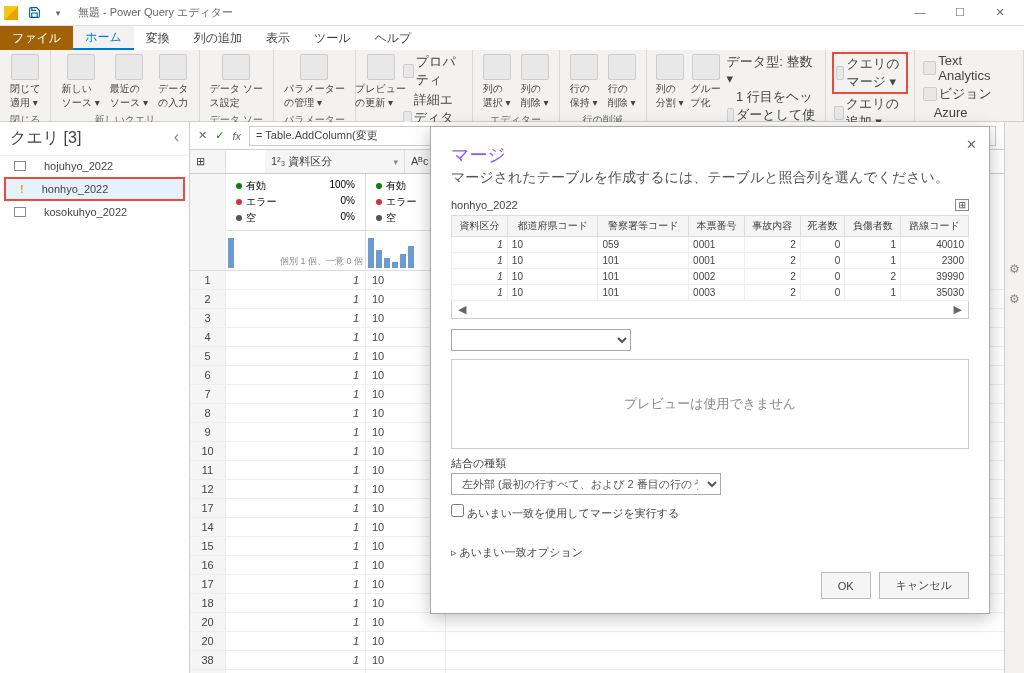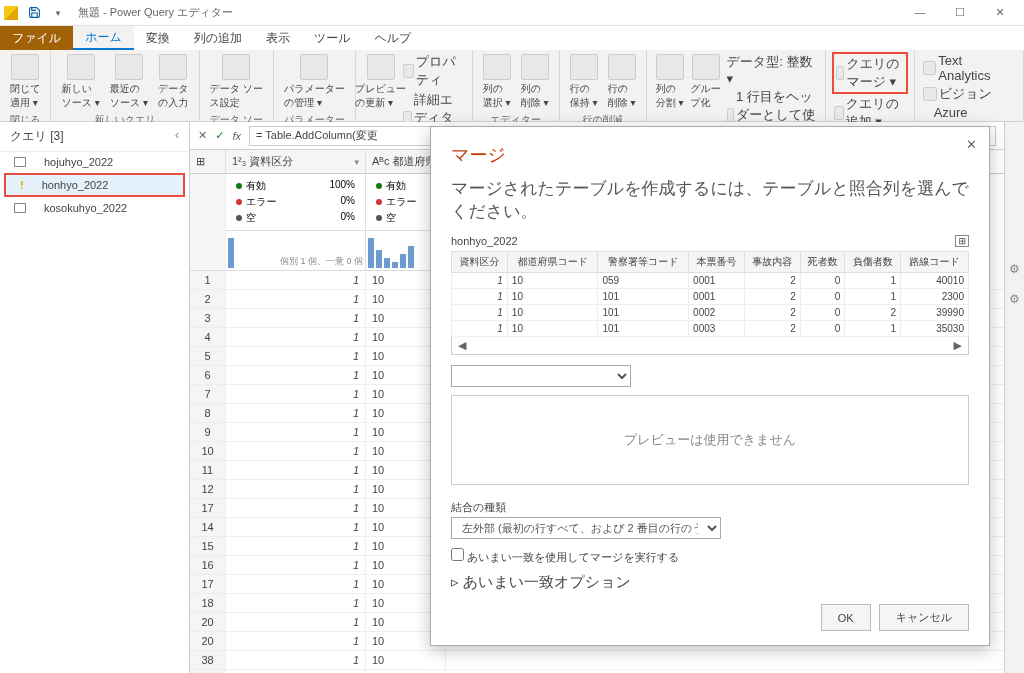--- a/index.html
+++ b/index.html
@@ -28,21 +28,21 @@
 .rbtn { display: flex; flex-direction: column; align-items: center; justify-content: flex-start; padding: 2px 4px; font-size: 10px; color: #444; gap: 2px; cursor: default; min-width: 34px; }
 .rbtn .ricon { width: 28px; height: 26px; background: #e8e8e8; border: 1px solid #ccc; border-radius: 2px; }
 .rbtn.small { flex-direction: row; font-size: 13px; min-width: auto; padding: 1px 2px; }
 .rbtn.small .ricon { width: 14px; height: 14px; }
 .rcol { display: flex; flex-direction: column; gap: 0px; justify-content: flex-start; }
 .redbox { border: 2px solid #e74c3c; padding: 1px; }
 
 
 .main { display: flex; height: calc(100% - 122px); }
 .queries { width: 190px; background: #fff; border-right: 1px solid #d0d0d0; }
-.queries-head { padding: 6px 10px; font-size: 12px; color: #444; display: flex; justify-content: space-between; border-bottom: 1px solid #eee; }
+.queries-head { padding: 6px 10px; font-size: 16px; color: #444; display: flex; justify-content: space-between; border-bottom: 1px solid #eee; }
 .qitem { padding: 4px 14px; font-size: 11px; color: #444; display: flex; align-items: center; gap: 18px; }
 .qitem .qicon { width: 12px; height: 10px; border: 1px solid #888; background: #fff; display: inline-block; }
 .qitem.selected { background: #e5f1fb; }
 .qitem.redbox { border: 2px solid #e74c3c; margin: 1px 4px; }
 
 
 .content { flex: 1; background: #fff; display: flex; flex-direction: column; position: relative; }
 .fx { height: 28px; border-bottom: 1px solid #d0d0d0; display: flex; align-items: center; padding: 0 8px; gap: 8px; }
 .fx span { font-size: 11px; color: #666; }
 .fx input { flex: 1; border: 1px solid #ccc; padding: 3px 6px; font-size: 11px; color: #444; }
@@ -56,34 +56,34 @@
 .dot { width: 6px; height: 6px; border-radius: 50%; display: inline-block; margin-right: 4px; }
 .dot.g { background: #107c10; } .dot.r { background: #d13438; } .dot.k { background: #555; }
 .chartcell { height: 40px; border-bottom: 1px solid #ddd; border-right: 1px solid #ddd; display: flex; align-items: flex-end; gap: 2px; padding: 2px; }
 .chartcell .bar { width: 6px; background: #6b9bd1; }
 .datarow { display: flex; border-bottom: 1px solid #eee; }
 .datarow .dcell { border-right: 1px solid #eee; padding: 3px 6px; font-size: 11px; color: #444; }
 .rownum { width: 36px; text-align: center; background: #f5f5f5; color: #666; }
 
 
 .dialog { position: absolute; left: 430px; top: 126px; width: 560px; background: #fff; border: 1px solid #aaa; box-shadow: 0 4px 16px rgba(0,0,0,0.25); padding: 16px 20px 14px; z-index: 10; }
-.dialog h2 { font-size: 18px; font-weight: 400; color: #c2410c; }
+.dialog h2 { font-size: 18px; font-weight: 400; color: #8b5cf6; }
 .dialog .close { position: absolute; right: 12px; top: 10px; color: #666; cursor: default; font-size: 13px; }
-.dialog p { font-size: 17px; color: #555; margin: 10px 0 12px; }
+.dialog p { font-size: 14px; color: #555; margin: 2px 0 12px; }
 .dialog .srcname { font-size: 11px; color: #444; margin-bottom: 4px; display: flex; justify-content: space-between; }
 .dlgtable { border: 1px solid #ccc; font-size: 10px; width: 100%; border-collapse: collapse; }
 .dlgtable th { background: #f5f5f5; border: 1px solid #ddd; padding: 3px 4px; font-weight: 400; color: #444; }
 .dlgtable td { border: 1px solid #eee; padding: 2px 4px; text-align: right; color: #444; }
 .dlgtable td.l { text-align: left; }
 .dialog select { border: 1px solid #aaa; padding: 3px 6px; font-size: 11px; color: #555; background: #fff; margin: 10px 0 8px; }
-.previewbox { border: 1px solid #ccc; height: 90px; display: flex; align-items: center; justify-content: center; color: #888; font-size: 13px; margin-bottom: 12px; }
+.previewbox { border: 1px solid #ccc; height: 90px; display: flex; align-items: center; justify-content: center; color: #888; font-size: 13px; margin-bottom: 4px; }
 .dialog label { font-size: 11px; color: #444; }
 .dialog .buttons { display: flex; justify-content: flex-end; gap: 8px; margin-top: 12px; }
 .dialog button { border: 1px solid #bbb; background: #f5f5f5; padding: 5px 16px; font-size: 11px; color: #444; }
-.expander { font-size: 15px; color: #444; margin-top: 8px; }
+.expander { font-size: 11px; color: #444; margin-top: 24px; }
 .hscroll { display: flex; justify-content: space-between; padding: 2px 6px; border: 1px solid #ccc; border-top: none; font-size: 11px; color: #666; }
 
 
 .settings { width: 20px; background: #f3f2f1; border-left: 1px solid #d0d0d0; display: flex; flex-direction: column; align-items: center; padding-top: 140px; gap: 16px; color: #888; font-size: 12px; }
 </style>
 </head>
 <body>
 
 <div class="titlebar">
   <span class="logo"></span>
@@ -312,21 +312,21 @@
     <div class="fx">
       <span>✕</span>
       <span style="color:#107c10;">✓</span>
       <span><i>fx</i></span>
       <input type="text" value="= Table.AddColumn(変更" style="">
     </div>
 
     <div class="grid">
       <div class="colhead">
         <div class="hcell rownum">⊞</div>
-        <div class="hcell" style="width:140px;">
+        <div class="hcell" style="width:140px;margin-left:39px;">
             <span>1²₃ <span>資料区分</span></span>
             <span class="dd">▾</span>
           </div>
         <div class="hcell" style="width:80px;">
             <span>Aᴮc <span>都道府県</span></span>
           </div>
       </div>
 
       <div style="display:flex;">
         <div class="rownum" style="border-right:1px solid #eee;"></div>

